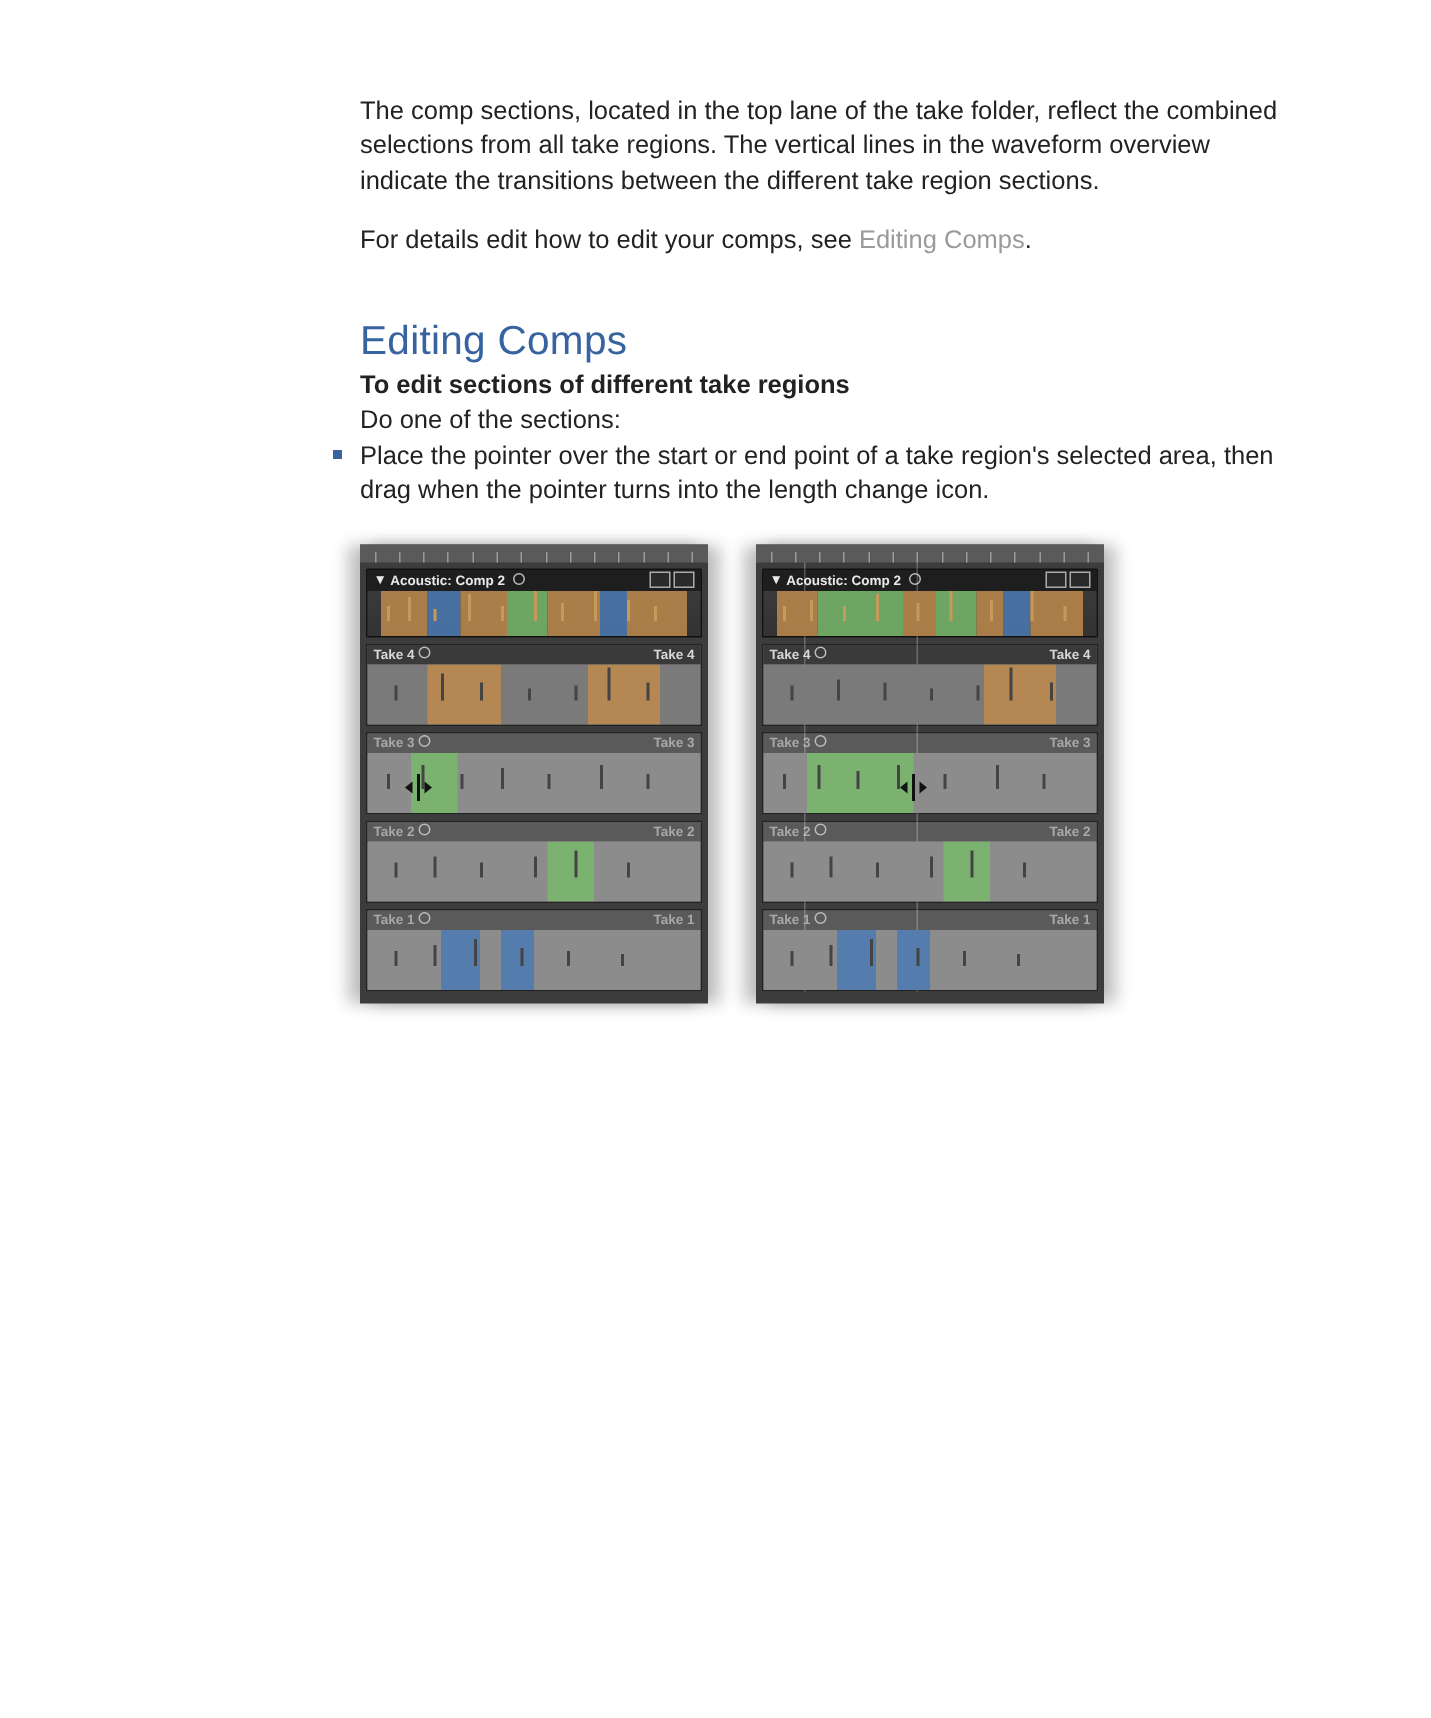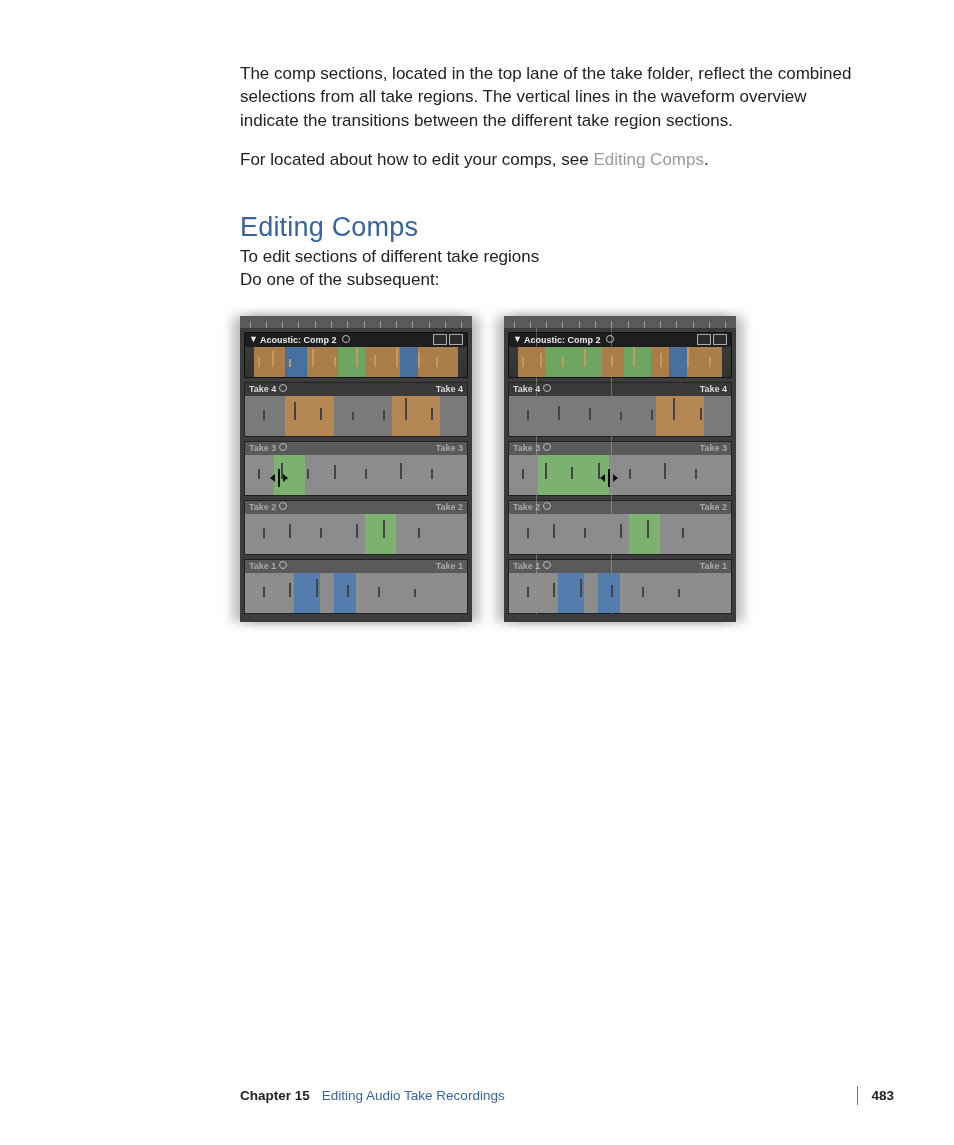--- a/index.html
+++ b/index.html
@@ -33,21 +33,21 @@
     color: #3763a0;
     margin: 40px 0 2px 0;
     letter-spacing: .2px;
   }
   .important-label {
     color: #3763a0;
     font-style: italic;
     font-weight: 600;
   }
   .bold {
-    font-weight: 400;
+    font-weight: 700;
   }
   ul.bullets {
     list-style: none;
     margin: 0 0 20px 0;
     padding: 0;
   }
   ul.bullets li {
     position: relative;
     padding-left: 0px;
     margin-left: -16px;
@@ -239,33 +239,39 @@
   }
 </style>
 </head>
 <body>
 
 <div class="page">
 
   <p class="body-text">The comp sections, located in the top lane of the take folder, reflect the combined selections from all take regions. The vertical lines in the waveform overview indicate the transitions between the different take region sections.</p>
 
   <p class="body-text">
-    <span>For located about how to edit your comps, see </span><a class="link" href="#">Editing Comps</a><span>.</span>
+    <span>For details edit how to edit your comps, see </span><a class="link" href="#">Editing Comps</a><span>.</span>
   </p>
 
   <h2 class="section-heading">Editing Comps</h2>
 
 
 
 
   <p class="body-text" style="margin-bottom:0">
     <span class="bold">To edit sections of different take regions</span><br>
-    <span>Do one of the subsequent:</span>
+    <span>Do one of the sections:</span>
   </p>
 
+  <ul class="bullets">
+    <li>
+      <span class="sq"></span>
+      <span class="li-text">Place the pointer over the start or end point of a take region's selected area, then drag when the pointer turns into the length change icon.</span>
+    </li>
+  </ul>
 
   <div class="shots">
 
     <div class="shot">
       <div class="ruler">
         <span></span>
           <span></span>
           <span></span>
           <span></span>
           <span></span>
@@ -524,20 +530,14 @@
               <span style="left:32%;height:18px"></span>
               <span style="left:46%;height:12px"></span>
               <span style="left:60%;height:10px"></span>
               <span style="left:76%;height:8px"></span>
             </div>
         </div>
       </div>
     </div>
   </div>
 
-  <div class="footer">
-    <span class="chapter-label">Chapter 15</span>
-    <span class="chapter-title">Editing Audio Take Recordings</span>
-    <span class="rule"></span>
-    <span class="pnum">483</span>
-  </div>
 
 </div>
 
 </body></html>

